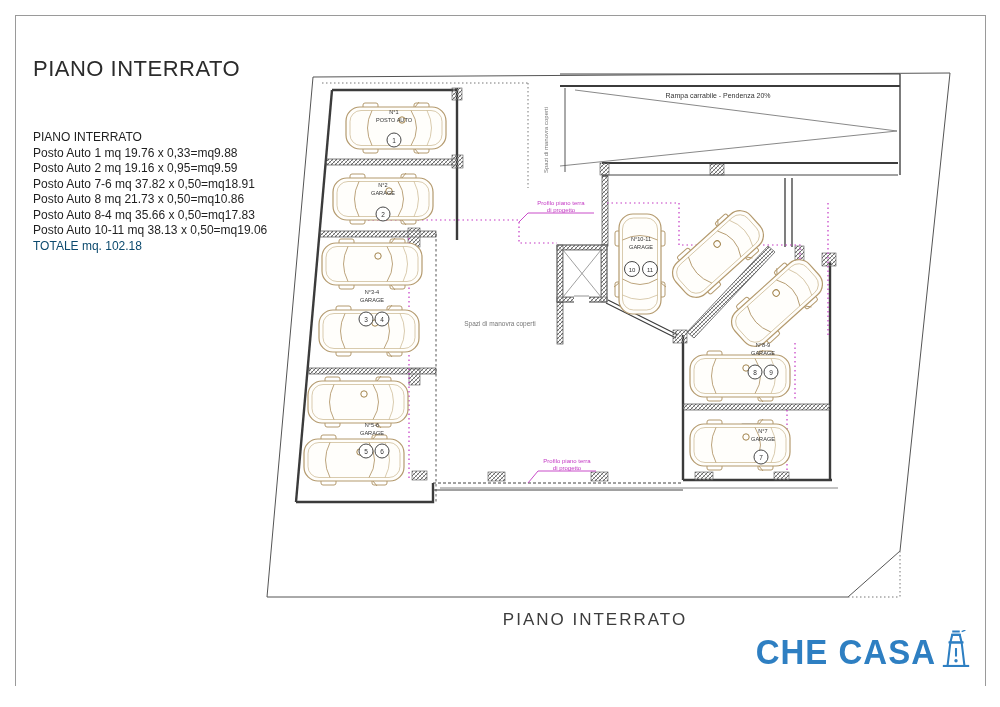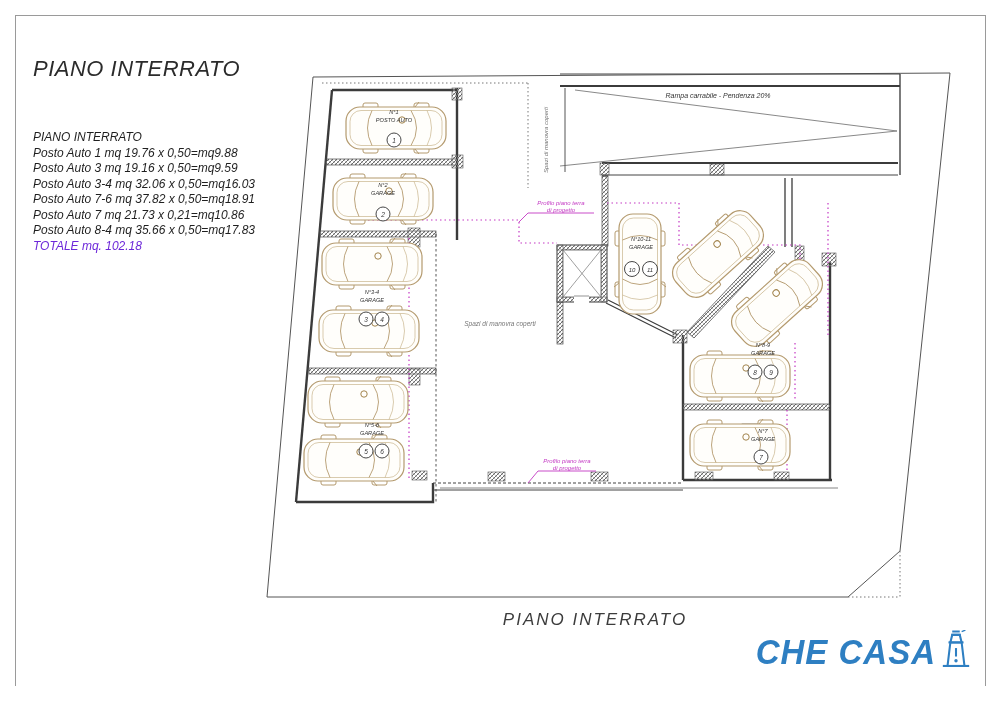--- a/index.html
+++ b/index.html
@@ -1,44 +1,44 @@
 <!DOCTYPE html>
 <html><head>
 <meta charset="utf-8">
 <style>
   html,body{margin:0;padding:0;background:#fff;}
   .page{position:relative;width:1000px;height:686px;background:#ffffff;overflow:hidden;
-        font-family:"Liberation Sans", sans-serif;color:#2b2b2b;font-style:italic;}
+        font-family:"Liberation Sans", sans-serif;color:#2b2b2b;}
   .frame{position:absolute;left:15px;top:15px;width:969px;height:676px;border:1px solid #9a9a9a;}
   .title{position:absolute;left:33px;top:56px;font-size:22px;letter-spacing:0.5px;color:#2b2b2b;}
   .measure{position:absolute;left:33px;top:130px;font-size:12px;line-height:15.5px;color:#1f1f1f;}
-  .measure .total{color:#6d28d9;}
+  .measure .total{color:#0c4a6e;}
   .caption{position:absolute;left:395px;top:610px;width:400px;text-align:center;
            font-size:17px;letter-spacing:2px;color:#3c3c3c;}
   .logo{position:absolute;right:28px;bottom:18px;display:flex;align-items:flex-end;gap:4px;justify-content:space-between;}
   .logo-text{font-size:33px;font-weight:bold;color:#2e7fc2;letter-spacing:1px;
              transform:scaleY(1.05);line-height:1;}
   svg text{font-family:"Liberation Sans", sans-serif;}
 </style>
 </head>
 <body>
 
 <div class="page">
   <div class="frame"></div>
 
   <div class="title">PIANO INTERRATO</div>
 
   <div class="measure">
     <div>PIANO INTERRATO</div>
-    <div>Posto Auto 1 mq 19.76 x 0,50=mq9.88</div>
-    <div>Posto Auto 3 mq 19.16 x 0,50=mq9.59</div>
-    <div>Posto Auto 3-4 mq 32.06 x 0,50=mq16.03</div>
+    <div>Posto Auto 1 mq 19.76 x 0,33=mq9.88</div>
+    <div>Posto Auto 2 mq 19.16 x 0,95=mq9.59</div>
     <div>Posto Auto 7-6 mq 37.82 x 0,50=mq18.91</div>
-    <div>Posto Auto 7 mq 21.73 x 0,21=mq10.86</div>
+    <div>Posto Auto 8 mq 21.73 x 0,50=mq10.86</div>
     <div>Posto Auto 8-4 mq 35.66 x 0,50=mq17.83</div>
+    <div>Posto Auto 10-11 mq 38.13 x 0,50=mq19.06</div>
     <div class="total">TOTALE mq. 102.18</div>
   </div>
 
   <svg style="position:absolute;left:255px;top:55px;width:715px;height:555px" viewBox="255 55 715 555" xmlns="http://www.w3.org/2000/svg">
     <defs>
       <pattern id="hatch" width="4" height="4" patternUnits="userSpaceOnUse">
         <path d="M0,4 L4,0" stroke="#6b6b6b" stroke-width="1"></path>
         <path d="M0,0 L4,4" stroke="#9a9a9a" stroke-width="0.6"></path>
       </pattern>
       <g id="car">

